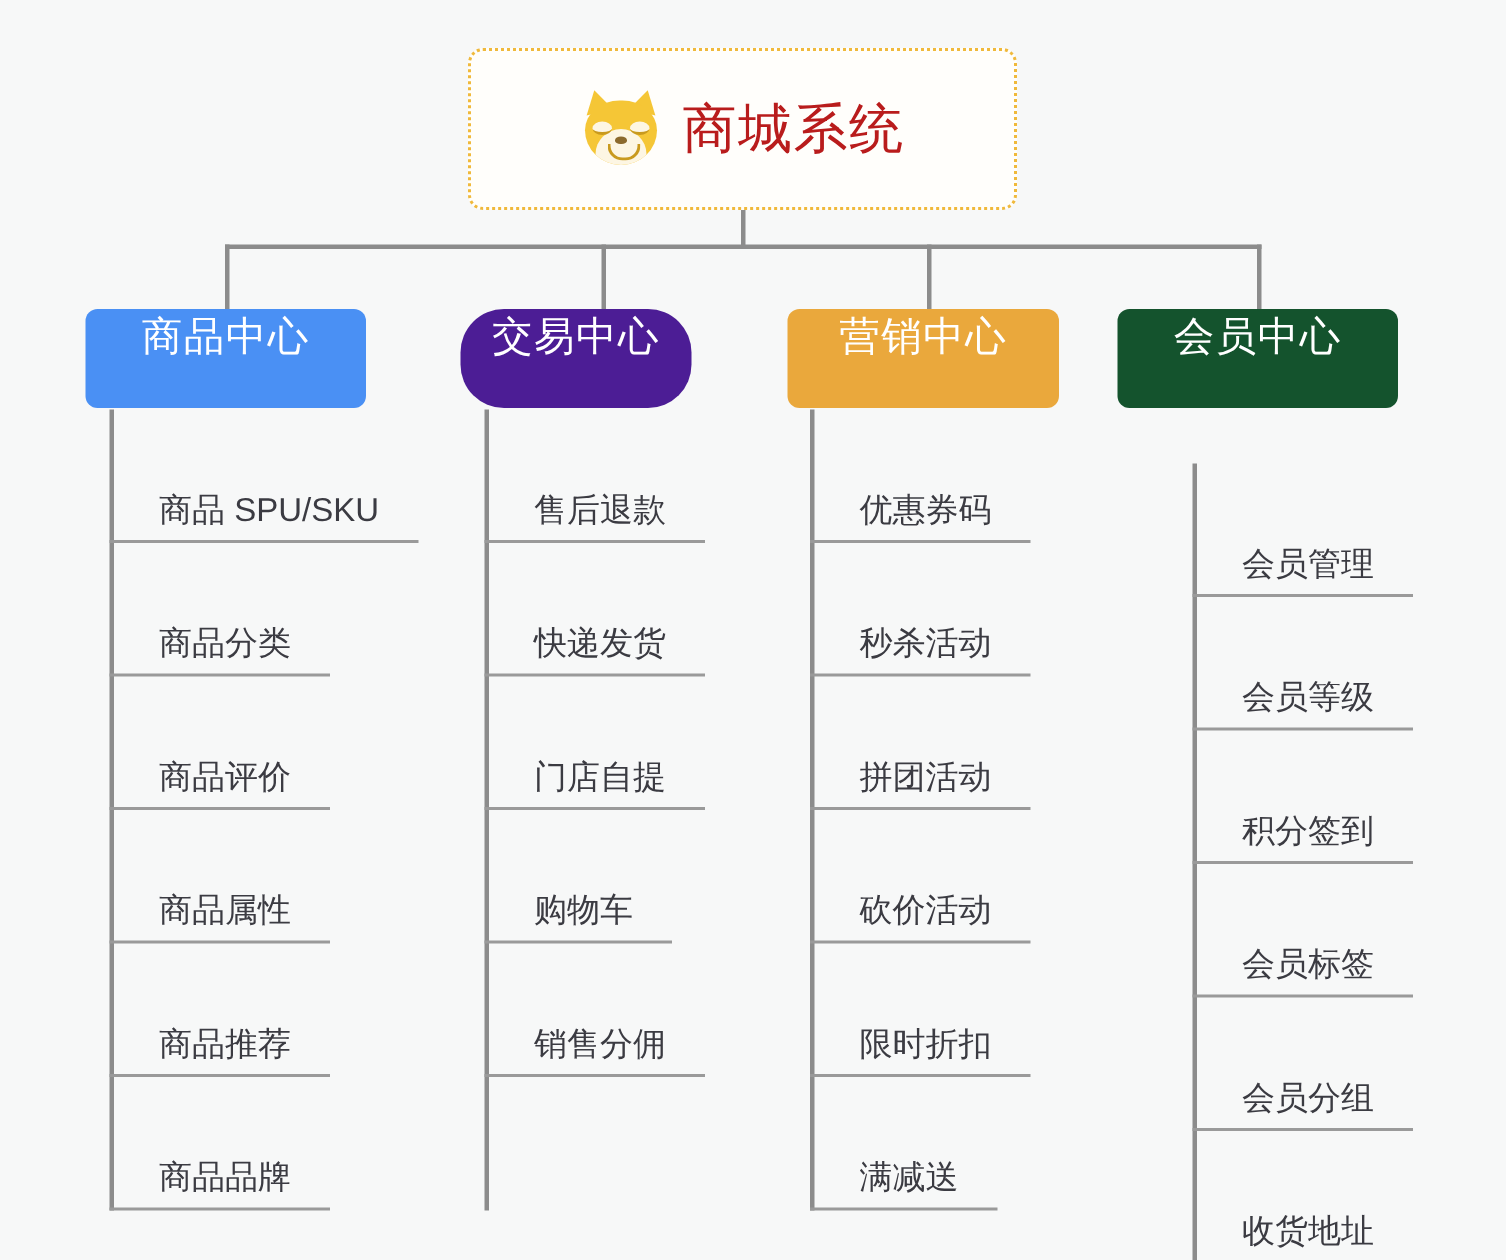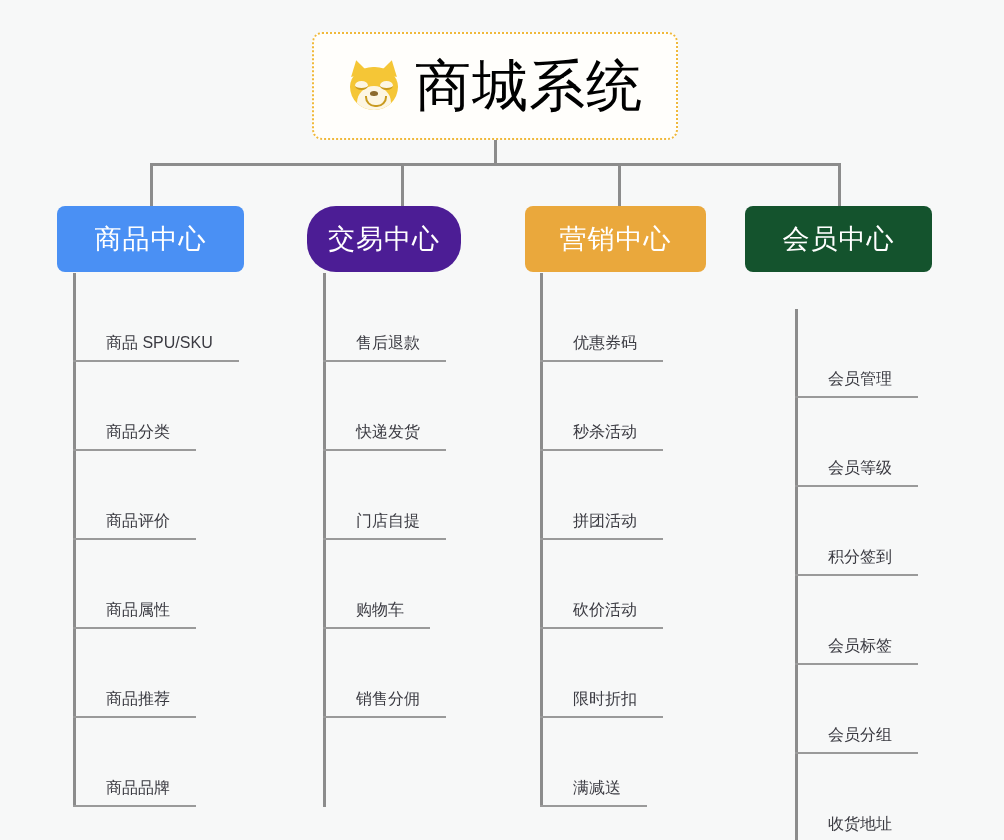--- a/index.html
+++ b/index.html
@@ -31,22 +31,22 @@
     box-sizing: border-box;
     background: #fffefb;
     border: 2px dotted #f0b93b;
     border-radius: 10px;
     display: flex;
     align-items: center;
     justify-content: center;
     gap: 14px;
   }
   .root-title {
-    font-size: 56px;
-    color: #000000;
+    font-size: 36px;
+    color: #b91c1c;
     letter-spacing: 1px;
     line-height: 1;
     white-space: nowrap;
   }
 
   
   .shiba {
     position: relative;
     width: 54px;
     height: 52px;
@@ -123,21 +123,21 @@
   .conn.v { width: 3px; }
   .conn.h { height: 3px; }
 
   
   .branch-box {
     position: absolute;
     box-sizing: border-box;
     height: 66px;
     border-radius: 8px;
     display: flex;
-    align-items: center;
+    align-items: flex-start;
     justify-content: center;
     color: #ffffff;
     font-size: 27px;
     letter-spacing: 1px;
     white-space: nowrap;
   }
 
   
   .leaf-col {
     position: absolute;
@@ -152,21 +152,21 @@
   }
   .leaf-item {
     position: relative;
     height: 89px;
     box-sizing: border-box;
     display: flex;
     align-items: flex-end;
     padding-left: 33px;
   }
   .leaf-label {
-    font-size: 16px;
+    font-size: 22px;
     color: #3b3b42;
     line-height: 1.1;
     padding-bottom: 8px;
     padding-right: 26px;
     border-bottom: 2px solid #9a9a9a;
     white-space: nowrap;
     display: inline-block;
     margin-left: -33px;
     padding-left: 33px;
   }

